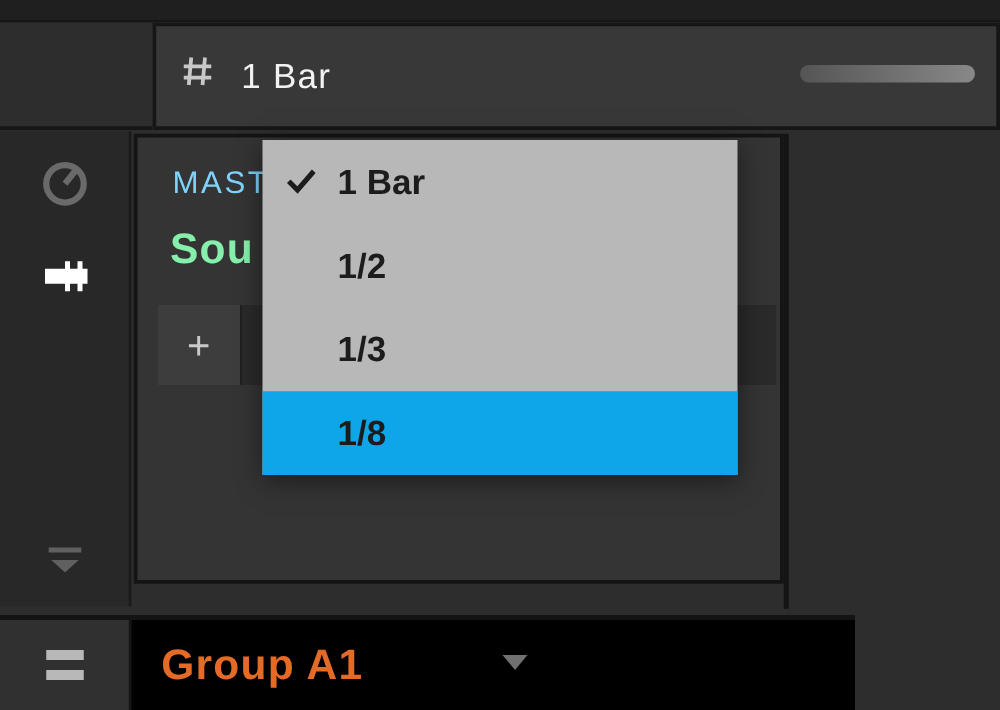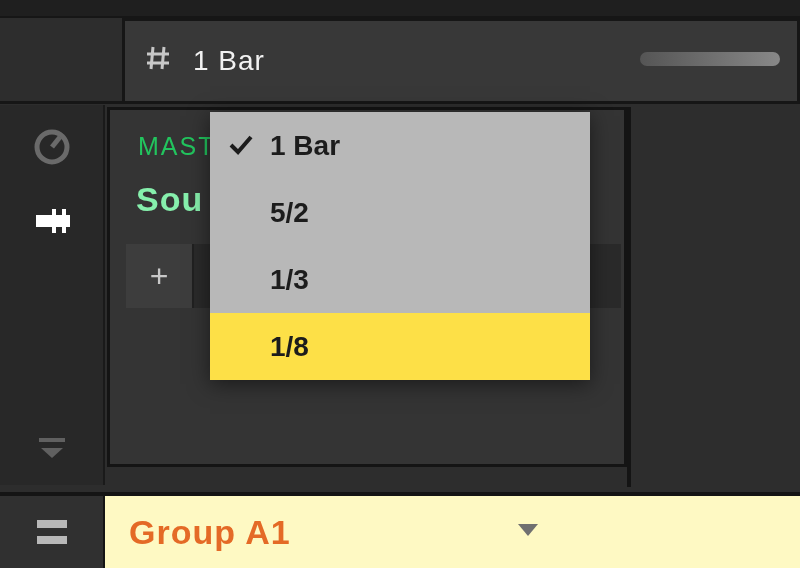--- a/index.html
+++ b/index.html
@@ -104,21 +104,21 @@
       width: 520px;
       height: 360px;
       background: #343434;
       border: 3px solid #141414;
     }
     .master-text {
       position: absolute;
       left: 28px;
       top: 22px;
       font-size: 25px;
-      color: #22c55e;
+      color: #7dd3fc;
       letter-spacing: 2px;
     }
     .sound-text {
       position: absolute;
       left: 26px;
       top: 70px;
       font-size: 34px;
       color: #86efac;
       font-weight: bold;
       letter-spacing: 1px;
@@ -142,23 +142,23 @@
       color: #c8c8c8;
       border-right: 2px solid #202020;
       cursor: pointer;
     }
 
     
     .group-row {
       position: absolute;
       left: 0;
       top: 492px;
-      width: 800px;
+      width: 684px;
       height: 76px;
-      background: #fef9c3;
+      background: #000000;
       border-top: 4px solid #141414;
       display: flex;
       align-items: center;
     }
     .group-left-icon {
       width: 105px;
       height: 100%;
       background: #303030;
       border-right: 2px solid #141414;
       display: flex;
@@ -192,21 +192,21 @@
       display: flex;
       align-items: center;
       padding-left: 60px;
       font-size: 28px;
       color: #1c1c1c;
       font-weight: bold;
       position: relative;
       cursor: pointer;
     }
     .dropdown-item.hover {
-      background: #fde047;
+      background: #0ea5e9;
     }
     .dropdown-item .check {
       position: absolute;
       left: 18px;
       top: 20px;
     }
 
     
     .right-border {
       position: absolute;
@@ -288,21 +288,21 @@
 <div class="dropdown">
   <div class="dropdown-item">
     <span class="check">
       <svg width="26" height="26" viewBox="0 0 26 26">
         <polyline points="3,13 10,20 23,5" fill="none" stroke="#1c1c1c" stroke-width="4"></polyline>
       </svg>
     </span>
     <span>1 Bar</span>
   </div>
   <div class="dropdown-item">
-    <span>5/2</span>
+    <span>1/2</span>
   </div>
   <div class="dropdown-item">
     <span>1/3</span>
   </div>
   <div class="dropdown-item hover">
     <span>1/8</span>
   </div>
 </div>
 
 </body></html>

